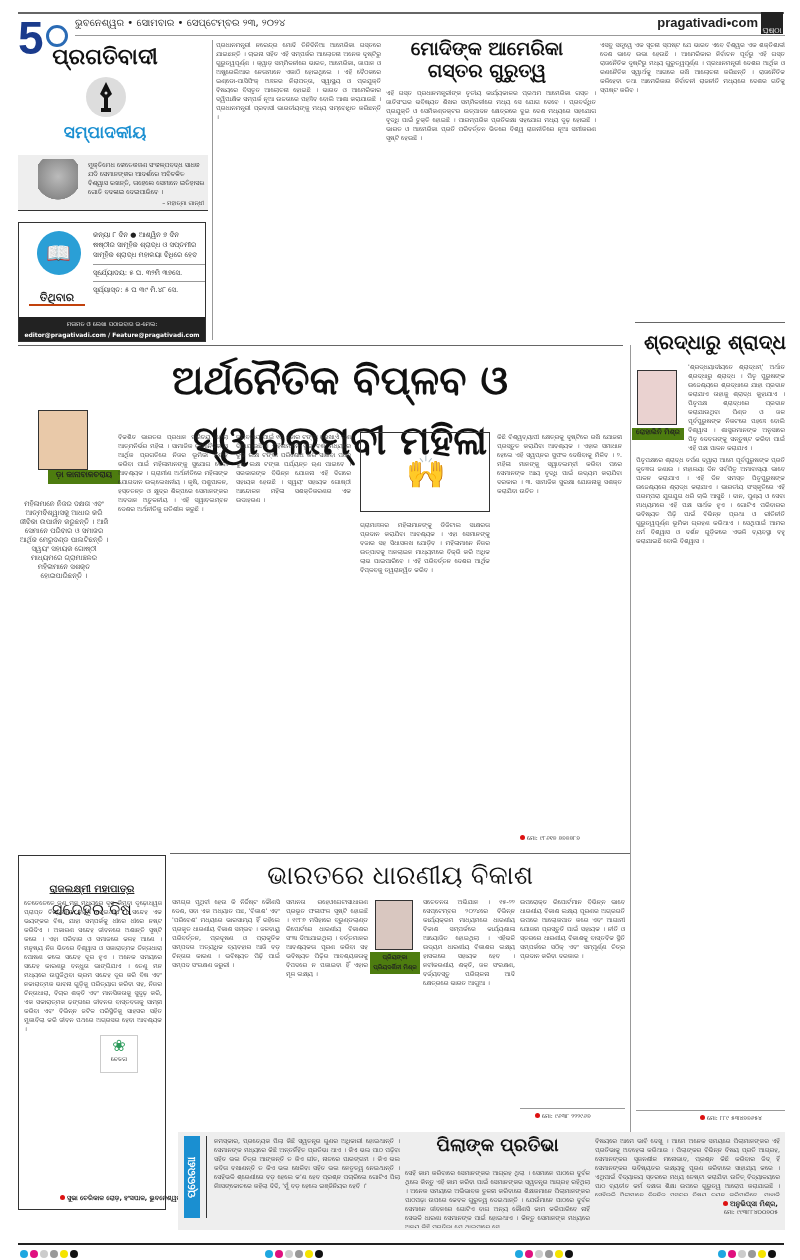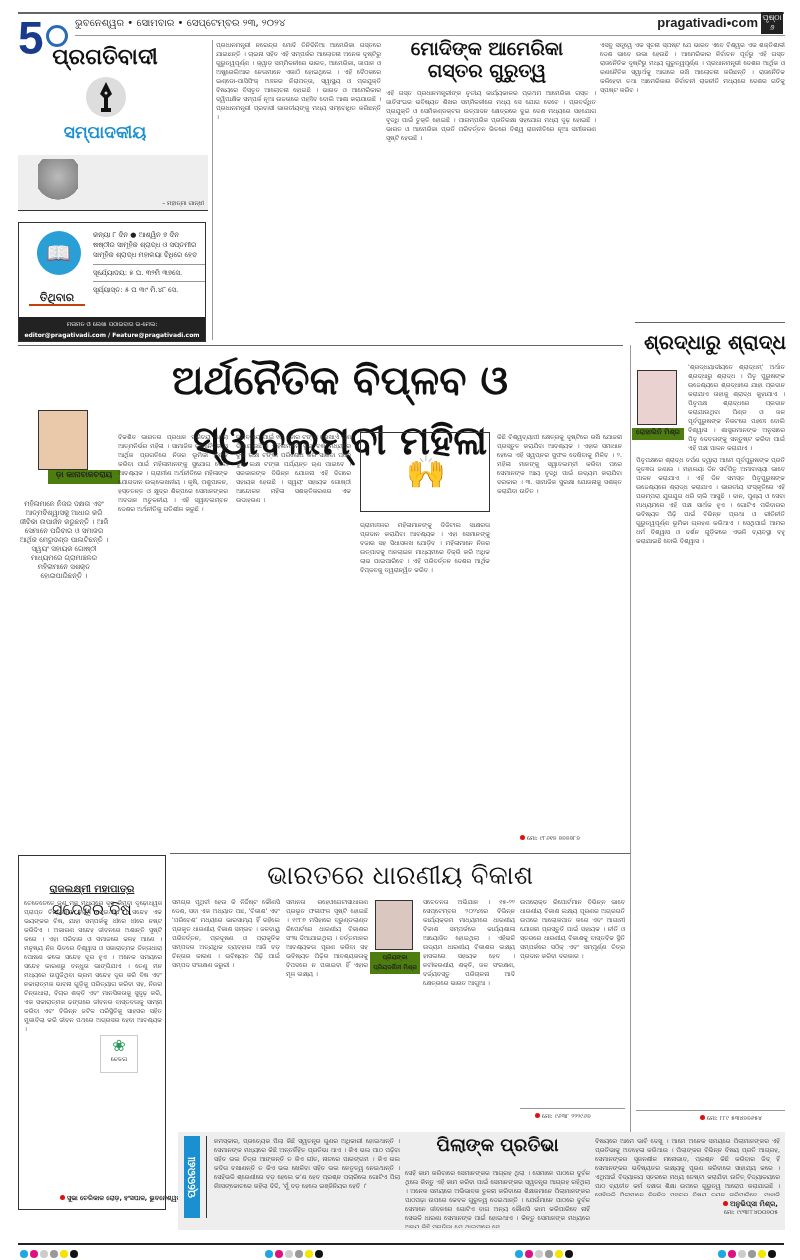--- a/index.html
+++ b/index.html
@@ -1,21 +1,21 @@
 <!DOCTYPE html>
 <html><head>
 <meta charset="utf-8">
 <style>
 *{box-sizing:border-box;margin:0;padding:0}
 body{width:800px;height:1260px;background:#fff;font-family:"DejaVu Sans",sans-serif;color:#222;position:relative;overflow:hidden}
 .abs{position:absolute}
 .topbar{left:18px;top:12px;width:766px;height:2px;background:#666}
 .dateline{left:75px;top:17px;font-size:10px;color:#222}
 .site{right:42px;top:15px;font-weight:bold;font-size:13px;color:#222;font-family:"Liberation Sans",sans-serif}
-.pgbox{right:17px;top:12px;width:22px;height:22px;background:#222;color:#fff;font-size:8px;text-align:center;line-height:10px;padding-top:1px}
+.pgbox{right:17px;top:12px;width:22px;height:22px;background:#222;color:#fff;font-size:8px;text-align:center;line-height:10px;padding-top:14px}
 .underbar{left:75px;top:35px;width:710px;height:1px;background:#999}
 .logo50{left:18px;top:15px;width:56px;height:52px}
 .logo50 .n{position:absolute;left:0;top:-4px;font-size:46px;font-weight:bold;color:#1a3b8c;font-family:"Liberation Sans",sans-serif}
 .logo50 .c{position:absolute;left:28px;top:10px;width:22px;height:22px;border-radius:50%;border:3px solid #2a6bb5;background:#fff}
 .mast{left:40px;top:44px;width:130px;text-align:center;font-size:22px;font-weight:bold;color:#111}
 .pen{left:86px;top:77px;width:40px;height:40px;border-radius:50%;background:#ddd;display:flex;align-items:center;justify-content:center}
 .samp{left:20px;top:122px;width:170px;text-align:center;font-size:17px;font-weight:bold;color:#1a8fd1}
 .quote{left:18px;top:155px;width:190px;height:56px;background:#eee;border-bottom:1px solid #333}
 .quote .face{position:absolute;left:20px;top:4px;width:40px;height:50px;background:radial-gradient(circle at 50% 35%,#bbb,#888 60%,#eee 61%)}
 .quote .txt{position:absolute;left:70px;top:6px;width:118px;font-size:6.5px;line-height:9px}
@@ -63,20 +63,21 @@
   <svg width="16" height="30" viewBox="0 0 16 30">
       <path d="M8 0 L14 12 L10 16 L10 26 L6 26 L6 16 L2 12 Z" fill="#111"></path>
       <rect x="3" y="26" width="10" height="4" fill="#111"></rect>
       <circle cx="8" cy="11" r="1.5" fill="#ddd"></circle>
     </svg>
 </div>
 <div class="abs samp">ସମ୍ପାଦକୀୟ</div>
 
 <div class="abs quote">
   <div class="face"></div>
+  <div class="txt">ମୁକ୍ତିମେଧ କେତେକଜଣ ସଂକଳ୍ପବଦ୍ଧ ସାଧକ ଯଦି ସେମାନଙ୍କର ଆଦର୍ଶରେ ଅବିଚଳିତ ବିଶ୍ୱାସ ରଖନ୍ତି, ତାହେଲେ ସେମାନେ ଇତିହାସର ଗୋତି ବଦଳାଇ ଦେଇପାରିବେ ।</div>
   <div class="auth">– ମହାତ୍ମା ଗାନ୍ଧୀ</div>
 </div>
 
 <div class="abs tithi">
   <div class="bookico">📖</div>
   <div class="tline" style="top:8px">କନ୍ୟା ୮ ଦିନ ● ଆଶ୍ୱିନ ୭ ଦିନ</div>
   <div class="tline" style="top:18px">ଷଷ୍ଠୀର ସାମୂହିକ ଶ୍ରାଦ୍ଧ ଓ ସପ୍ତମୀର</div>
   <div class="tline" style="top:28px">ସାମୂହିକ ଶ୍ରାଦ୍ଧ ମହାଳୟା ବିଧିରେ ହେବ</div>
   <div class="abs hline" style="left:74px;top:41px;width:112px"></div>
   <div class="tline" style="top:46px">ସୂର୍ଯ୍ୟୋଦୟ: ୫ ଘ. ୩୨ମି ୩୭ସେ.</div>

